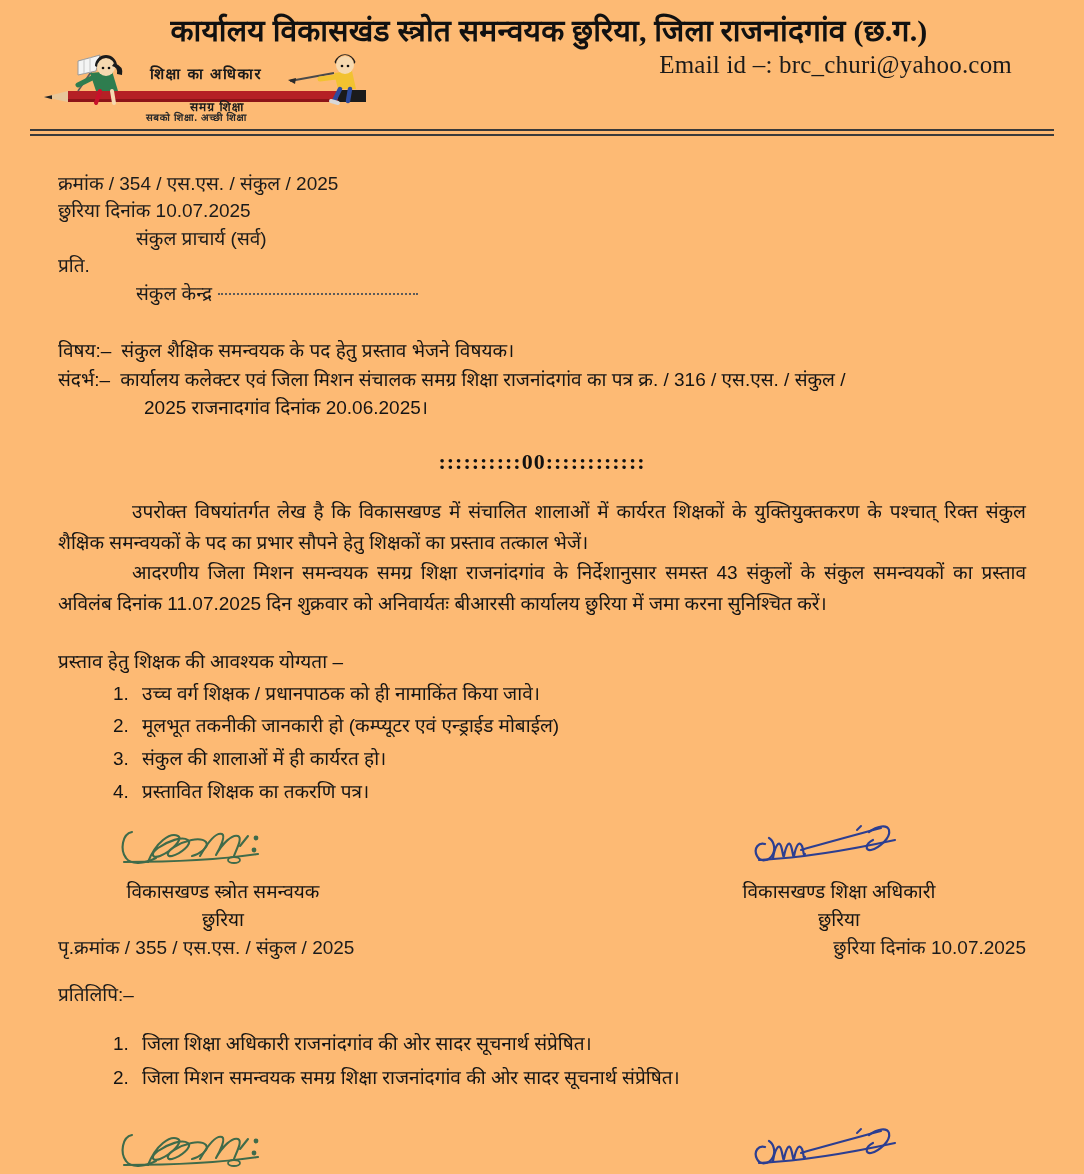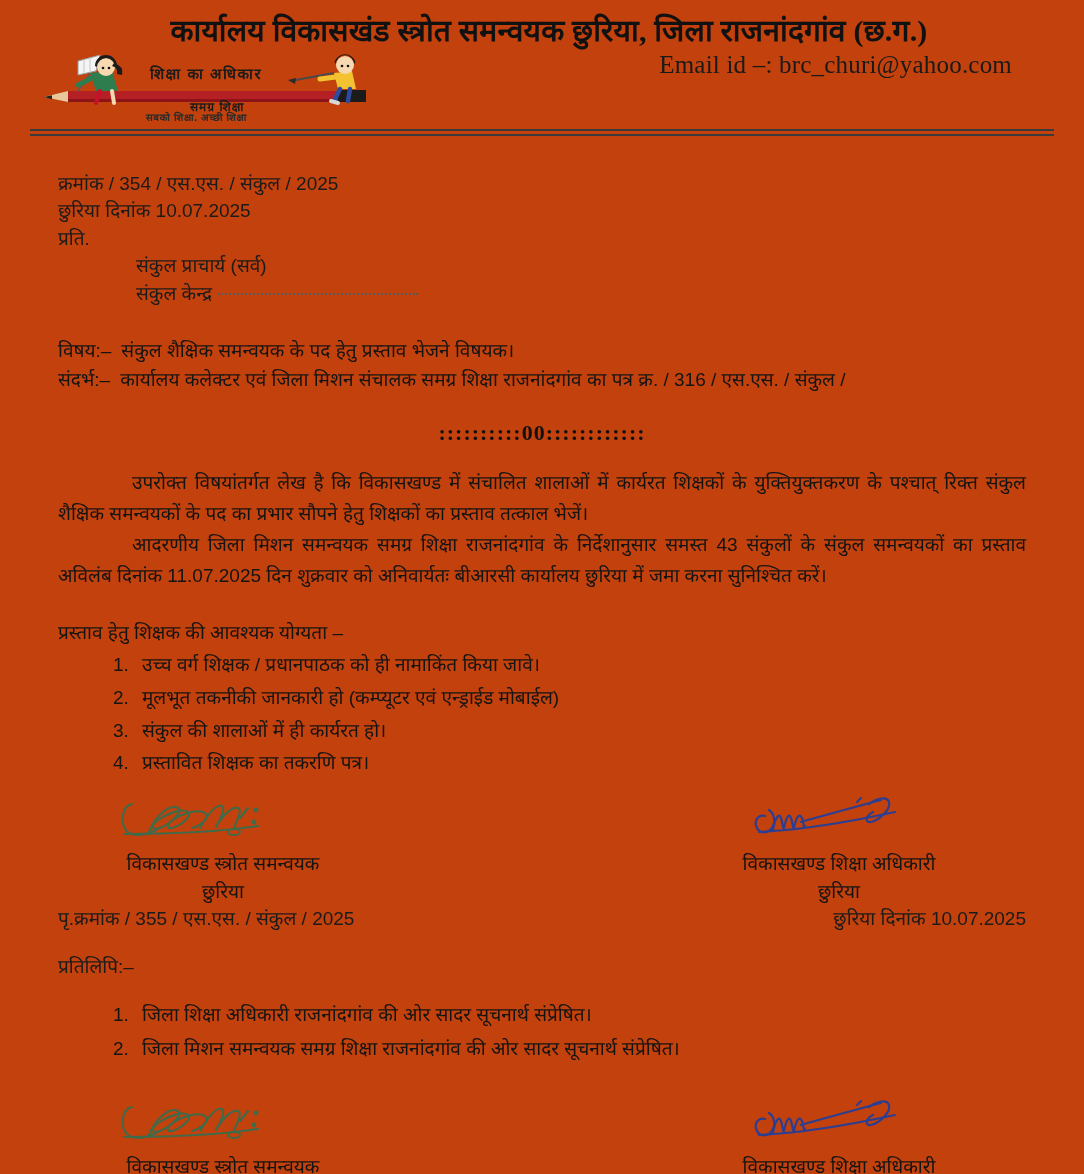--- a/index.html
+++ b/index.html
@@ -8,21 +8,21 @@
     background: #ffffff;
   }
   body {
     font-family: "Liberation Sans", sans-serif;
     color: #141414;
   }
   .page {
     position: relative;
     width: 1084px;
     height: 1174px;
-    background: #c2410c;
+    background: #fdba74;
     overflow: hidden;
     box-sizing: border-box;
   }
 
   
   .letterhead {
     position: relative;
     padding: 14px 30px 0 30px;
   }
   .office-title {
@@ -239,36 +239,39 @@
 
   <div class="rule-double"></div>
 
   <div class="body-wrap">
 
     <div class="row-between mt-ref">
       <div class="hi">क्रमांक  / 354 / एस.एस. / संकुल / 2025</div>
       <div class="hi">छुरिया दिनांक 10.07.2025</div>
     </div>
 
+    <div class="hi indent-1">संकुल प्राचार्य (सर्व)</div>
+
     <div class="hi">प्रति.</div>
-
-    <div class="hi indent-1">संकुल प्राचार्य (सर्व)</div>
 
     <div class="hi indent-1">
       <span>संकुल केन्द्र</span><span class="dotleader"></span>
     </div>
 
     <div class="subject-block">
       <div class="sub-line">
         <span class="sub-tag">विषय:–</span>
         <span class="sub-txt">संकुल शैक्षिक समन्वयक के पद हेतु प्रस्ताव भेजने विषयक।</span>
       </div>
       <div class="sub-line">
         <span class="sub-tag">संदर्भ:–</span>
         <span class="sub-txt justify">कार्यालय कलेक्टर एवं जिला मिशन संचालक समग्र शिक्षा राजनांदगांव का पत्र क्र. / 316 / एस.एस. / संकुल /</span>
+      </div>
+      <div class="sub-line sub-cont">
+        <span>2025 राजनादगांव दिनांक 20.06.2025।</span>
       </div>
     </div>
 
     <div class="divider-00">::::::::::00::::::::::::</div>
 
     <div class="para">उपरोक्त विषयांतर्गत लेख है कि विकासखण्ड में संचालित शालाओं में कार्यरत शिक्षकों के युक्तियुक्तकरण के पश्चात् रिक्त संकुल शैक्षिक समन्वयकों के पद का प्रभार सौपने हेतु शिक्षकों का प्रस्ताव तत्काल भेजें।</div>
 
     <div class="para">आदरणीय जिला मिशन समन्वयक समग्र शिक्षा राजनांदगांव के निर्देशानुसार समस्त 43 संकुलों के संकुल समन्वयकों का प्रस्ताव अविलंब दिनांक 11.07.2025 दिन शुक्रवार को अनिवार्यतः बीआरसी कार्यालय छुरिया में जमा करना सुनिश्चित करें।</div>
 
     <div class="qual-head">प्रस्ताव हेतु शिक्षक की आवश्यक योग्यता –</div>

